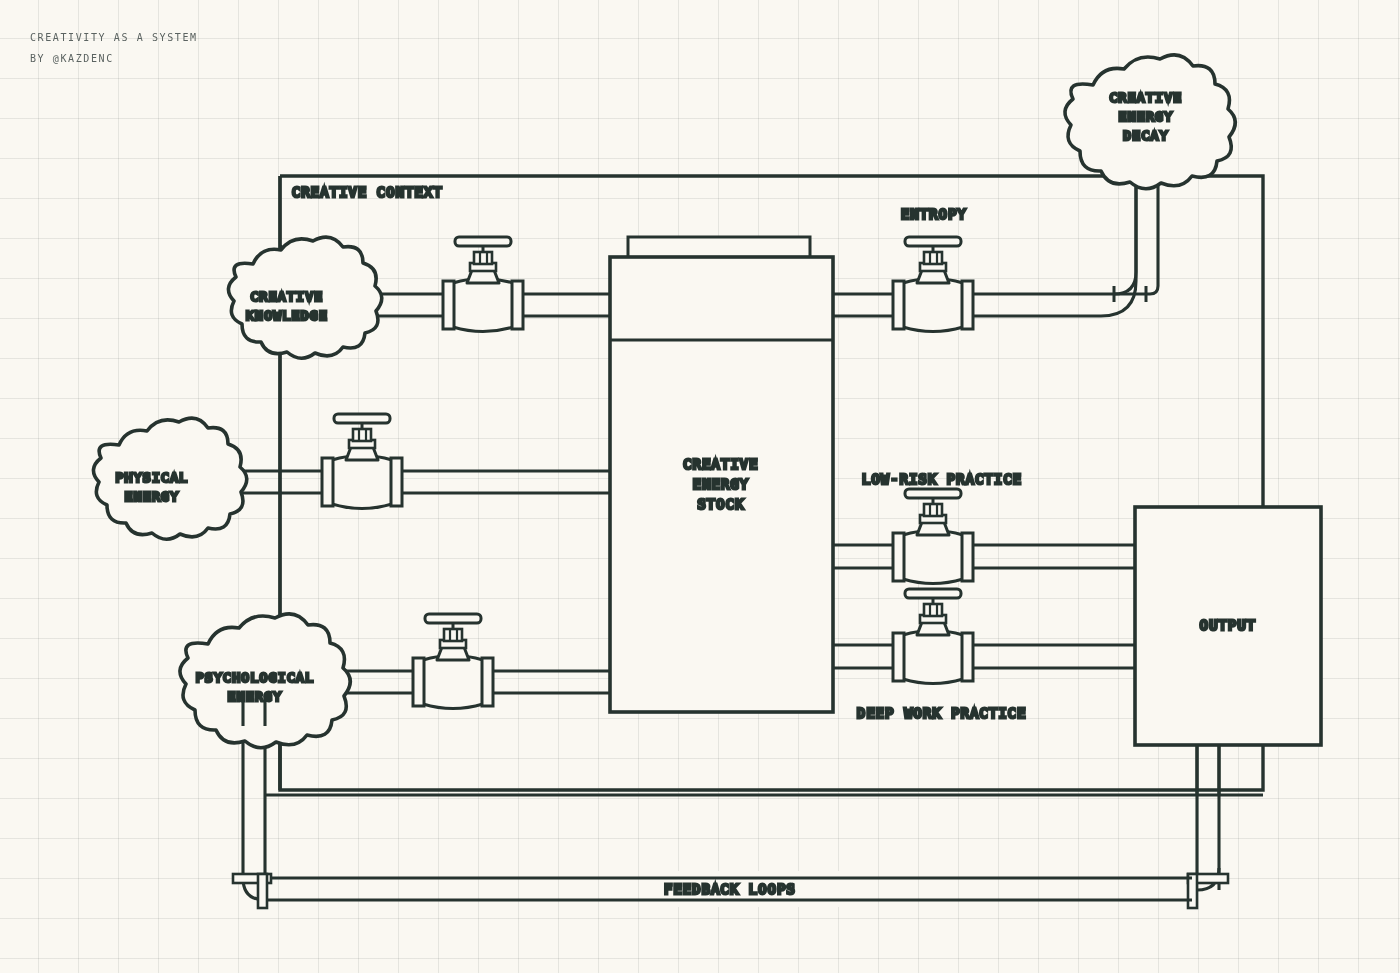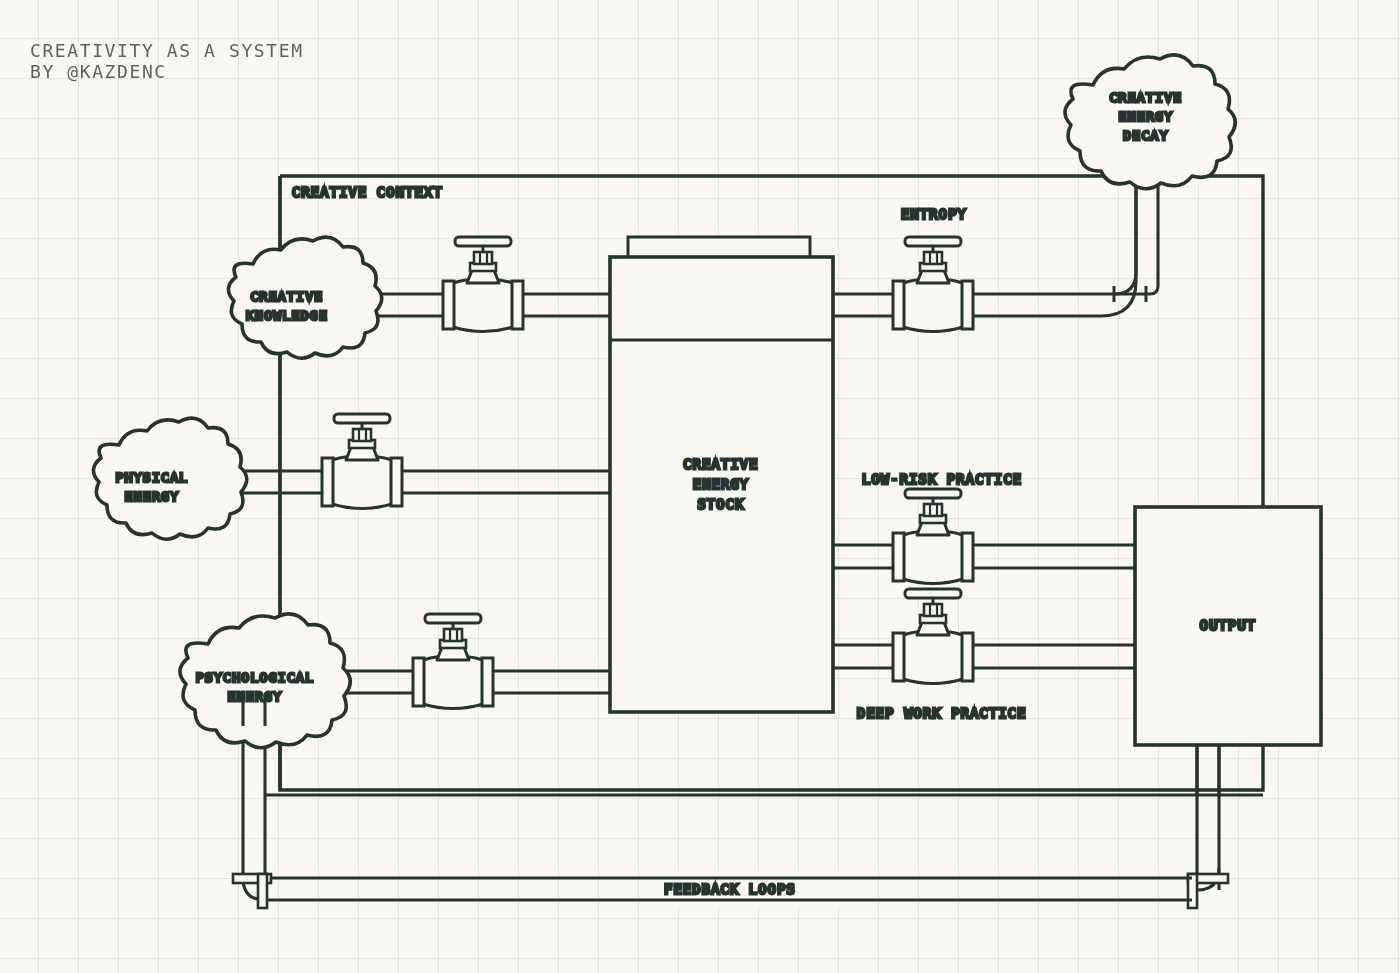--- a/index.html
+++ b/index.html
@@ -13,22 +13,22 @@
   #grid{
     position:absolute;inset:0;
     background-image:
       linear-gradient(to right, rgba(120,130,125,.16) 1px, transparent 1px),
       linear-gradient(to bottom, rgba(120,130,125,.16) 1px, transparent 1px);
     background-size:40px 40px;
     background-position:-2px -2px;
   }
   #art{position:absolute;inset:0;}
   .ttl{
-    position:absolute;left:30px;top:40px;
-    font-size:18px;letter-spacing:1.6px;
+    position:absolute;left:30px;top:27px;
+    font-size:10px;letter-spacing:1.6px;
     color:#5b6361;line-height:21px;white-space:pre;
   }
   svg text{
     font-family:"DejaVu Sans Mono","Liberation Mono",monospace;
     fill:#26332f;letter-spacing:1.3px;
   }
 </style>
 </head>
 <body>
 

